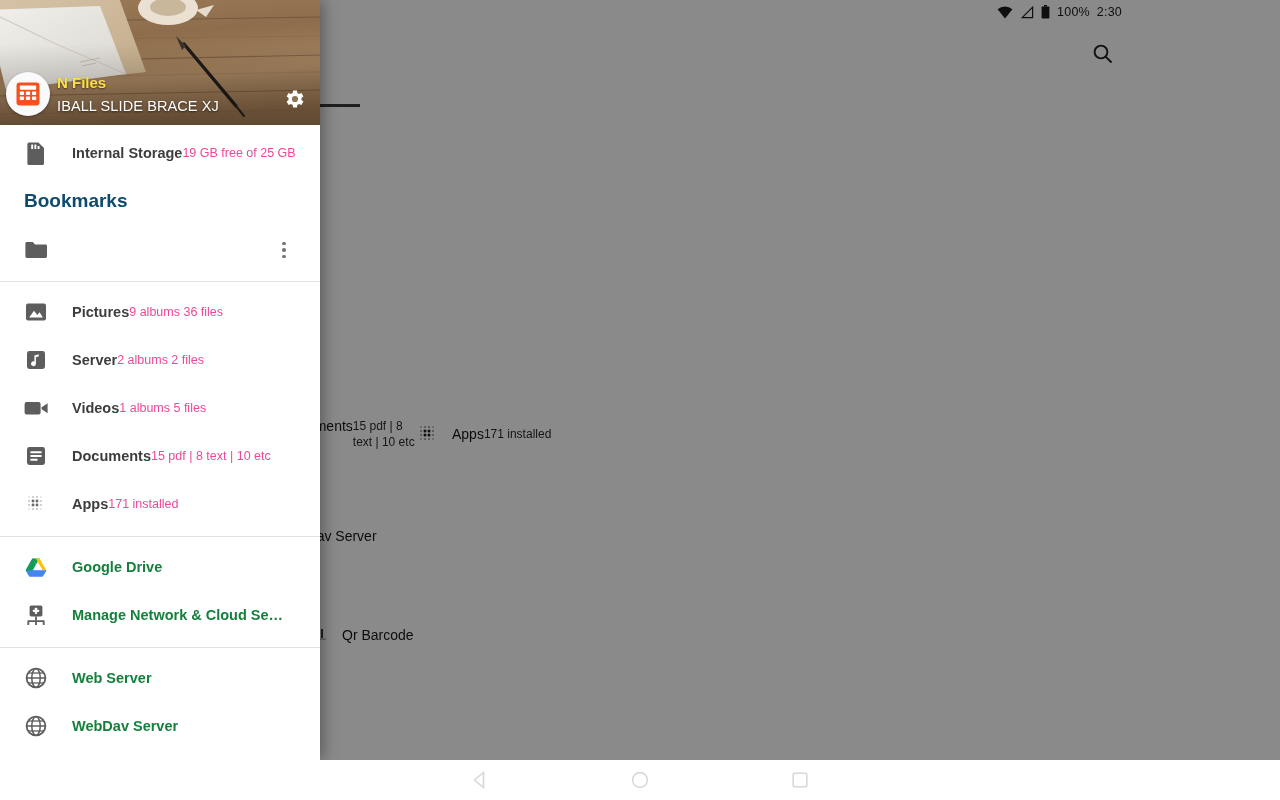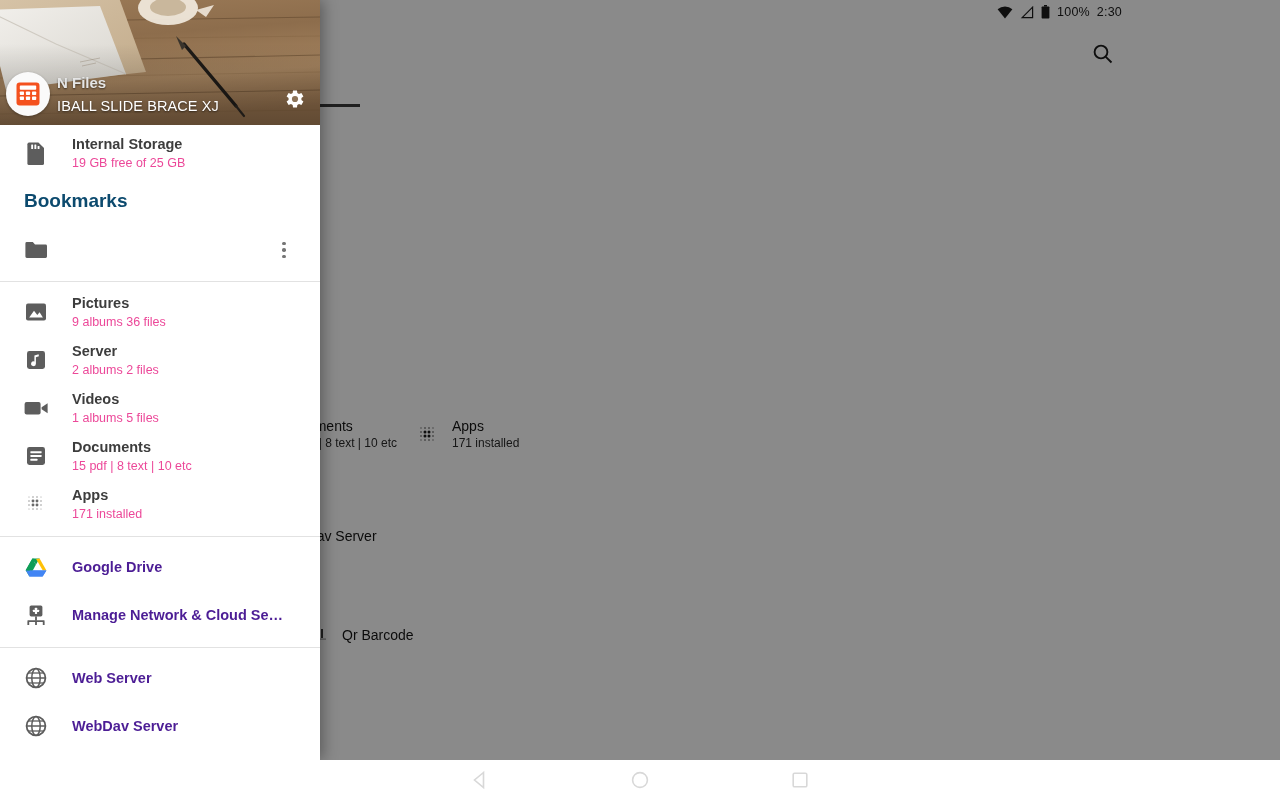--- a/index.html
+++ b/index.html
@@ -82,21 +82,21 @@
     background:linear-gradient(to bottom, rgba(0,0,0,0) 35%, rgba(0,0,0,0.30) 100%);
   }
   .app-avatar {
     position:absolute; left:6px; top:72px; width:44px; height:44px;
     border-radius:50%; background:#fafafa;
     display:flex; align-items:center; justify-content:center;
     box-shadow:0 1px 3px rgba(0,0,0,0.3);
   }
   .hdr-title {
     position:absolute; left:57px; top:74px;
-    font-size:15px; font-weight:bold; color:#e5e5e5;
+    font-size:15px; font-weight:bold; color:#fde047;
     text-shadow:0 1px 2px rgba(0,0,0,0.55);
   }
   .hdr-sub {
     position:absolute; left:57px; top:98px;
     font-size:14.5px; color:#ffffff; letter-spacing:.1px;
     text-shadow:0 1px 2px rgba(0,0,0,0.55);
   }
   .hdr-gear {
     position:absolute; left:281px; top:86px; width:26px; height:26px;
     display:flex; align-items:center; justify-content:center;
@@ -105,24 +105,24 @@
   .drawer-body { position:relative; width:320px; }
 
   .d-row {
     position:relative; display:flex; align-items:center;
     height:48px; padding-left:0;
   }
   .d-icon {
     width:72px; min-width:72px; display:flex;
     align-items:center; justify-content:center;
   }
-  .d-texts { display:flex; flex-direction:column; justify-content:center; }
+  .d-texts { display:flex; flex-direction:row; justify-content:center; }
   .d-title { font-size:14.5px; color:#3d3d3d; font-weight:bold; line-height:19px; }
   .d-sub   { font-size:12.5px; color:#ec4899; line-height:18px; }
-  .d-title.plain { font-weight:bold; color:#4c1d95; }
+  .d-title.plain { font-weight:bold; color:#15803d; }
   .d-more {
     position:absolute; right:24px; top:50%; transform:translateY(-50%);
     width:24px; height:32px; display:flex; flex-direction:column;
     align-items:center; justify-content:center; gap:3px;
   }
   .dot3 { width:3.5px; height:3.5px; border-radius:50%; background:#757575; }
 
   .section-label {
     height:40px; display:flex; align-items:center;
     padding-left:24px; font-size:19px; color:#0c4a6e; font-weight:bold;

